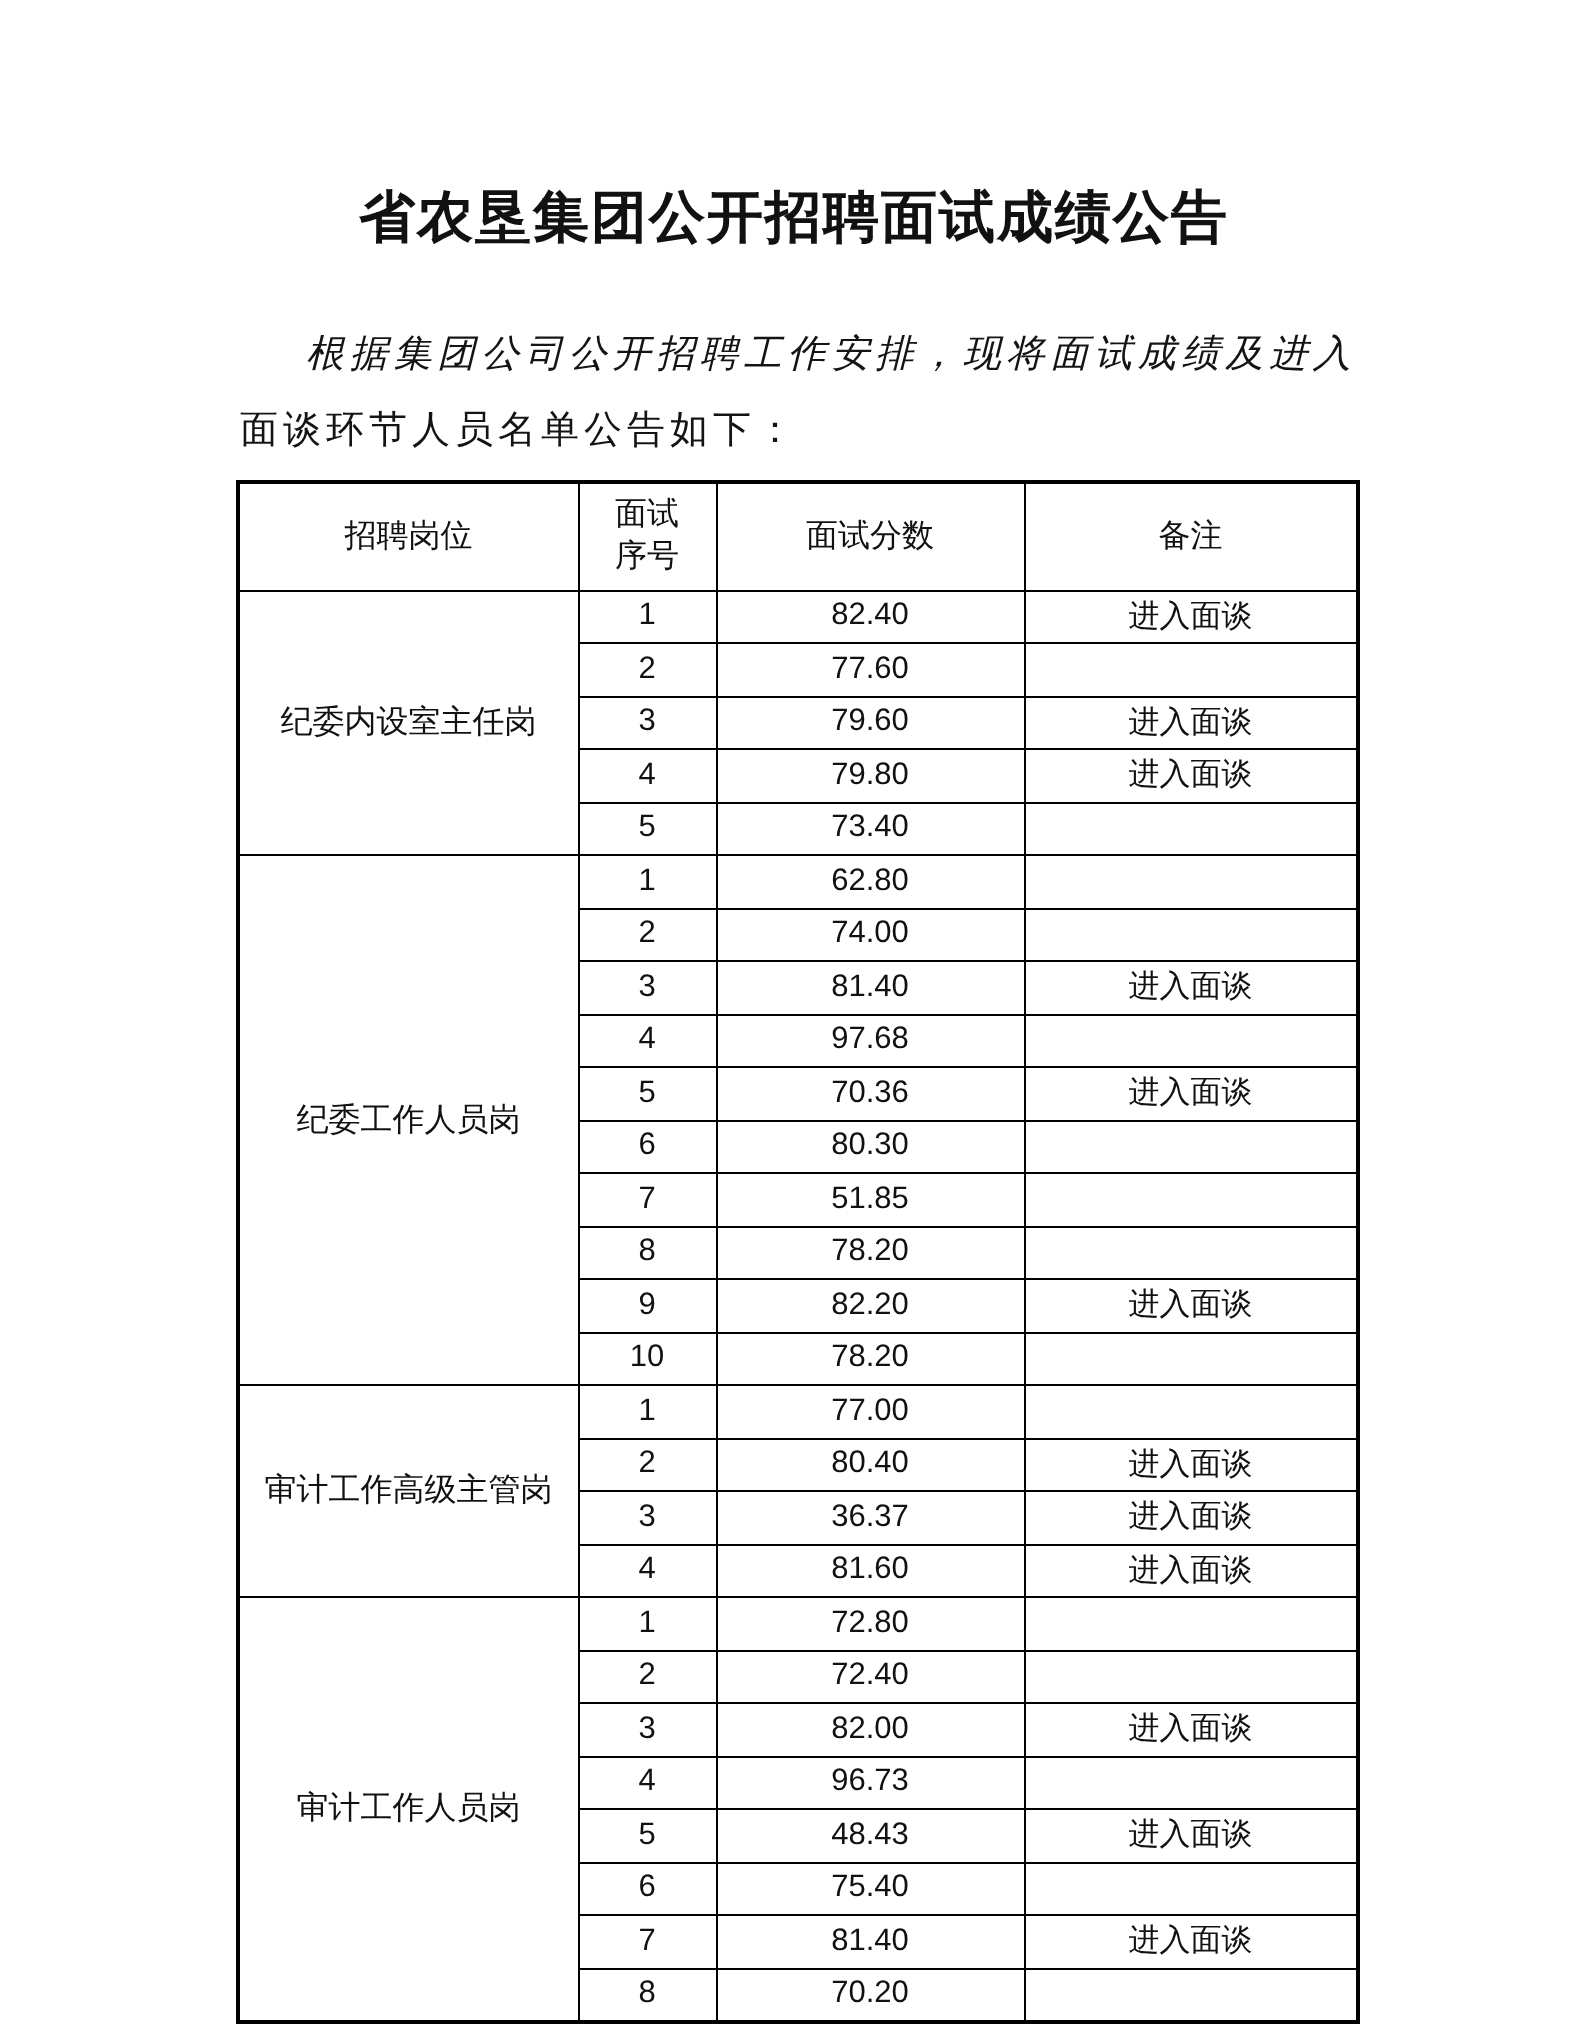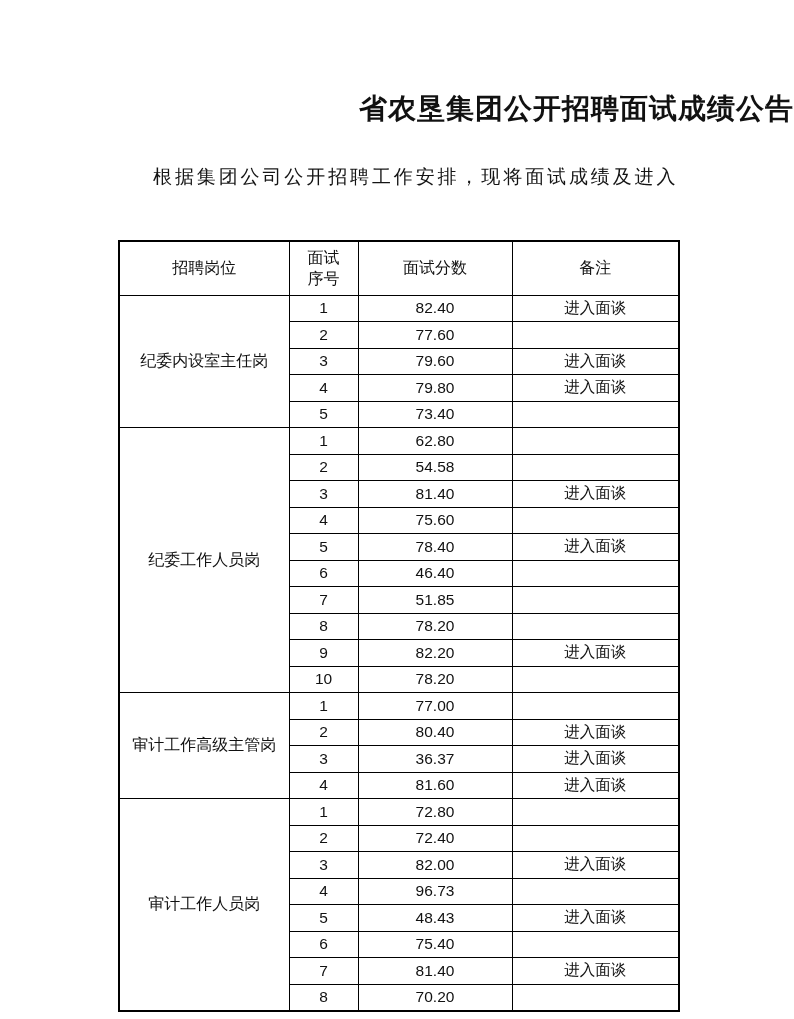--- a/index.html
+++ b/index.html
@@ -14,21 +14,21 @@
     background: #ffffff;
     overflow: hidden;
     color: #111111;
   }
   .doc-title {
     position: absolute;
     top: 90px;
     left: 0;
     width: 794px;
     margin: 0;
-    text-align: right;
+    text-align: center;
     font-family: Liberation Sans, sans-serif;
     font-size: 28px;
     font-weight: bold;
     letter-spacing: 1px;
     color: #111111;
   }
   .intro-line {
     position: absolute;
     left: 120px;
     width: 558px;
@@ -38,20 +38,21 @@
     letter-spacing: 2.5px;
     color: #141414;
     white-space: nowrap;
   }
   .intro-line.first {
     top: 164px;
     white-space: normal;
     text-indent: 33px;
     text-align: justify;
     text-align-last: justify;
+    font-style: italic;
   }
   .intro-line.second {
     top: 202px;
   }
   table.score-table {
     position: absolute;
     top: 240px;
     left: 118px;
     width: 560px;
     border-collapse: collapse;
@@ -93,20 +94,21 @@
 </style>
 </head>
 <body>
 
 <div class="page">
 
   <h1 class="doc-title">省农垦集团公开招聘面试成绩公告</h1>
 
   <p class="intro-line first">根据集团公司公开招聘工作安排，现将面试成绩及进入</p>
 
+  <p class="intro-line second">面谈环节人员名单公告如下：</p>
 
   <table class="score-table">
     <colgroup>
       <col style="width:170px">
       <col style="width:69px">
       <col style="width:154px">
       <col style="width:167px">
     </colgroup>
     <thead>
       <tr>
@@ -144,41 +146,41 @@
           <td class="cell-remark"></td>
         </tr>
         <tr>
           <td rowspan="10" class="cell-position">纪委工作人员岗</td>
           <td class="cell-no">1</td>
           <td class="cell-score">62.80</td>
           <td class="cell-remark"></td>
         </tr>
         <tr>
           <td class="cell-no">2</td>
-          <td class="cell-score">54.58</td>
+          <td class="cell-score">74.00</td>
           <td class="cell-remark"></td>
         </tr>
         <tr>
           <td class="cell-no">3</td>
           <td class="cell-score">81.40</td>
           <td class="cell-remark">进入面谈</td>
         </tr>
         <tr>
           <td class="cell-no">4</td>
-          <td class="cell-score">75.60</td>
+          <td class="cell-score">97.68</td>
           <td class="cell-remark"></td>
         </tr>
         <tr>
           <td class="cell-no">5</td>
-          <td class="cell-score">78.40</td>
+          <td class="cell-score">70.36</td>
           <td class="cell-remark">进入面谈</td>
         </tr>
         <tr>
           <td class="cell-no">6</td>
-          <td class="cell-score">46.40</td>
+          <td class="cell-score">80.30</td>
           <td class="cell-remark"></td>
         </tr>
         <tr>
           <td class="cell-no">7</td>
           <td class="cell-score">51.85</td>
           <td class="cell-remark"></td>
         </tr>
         <tr>
           <td class="cell-no">8</td>
           <td class="cell-score">78.20</td>

